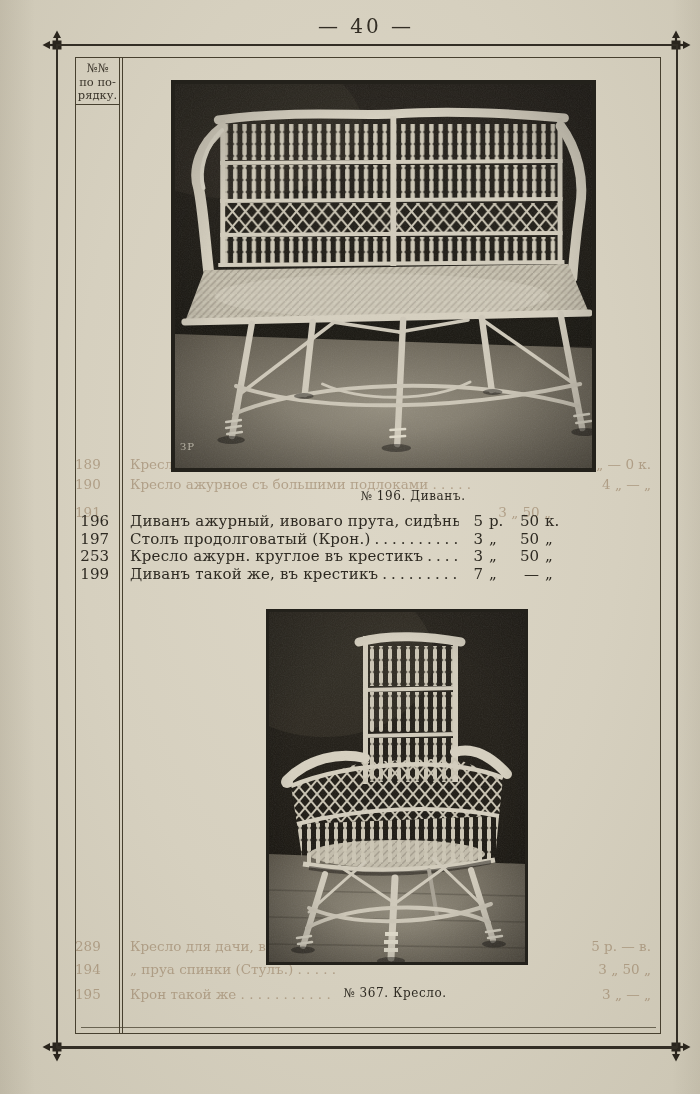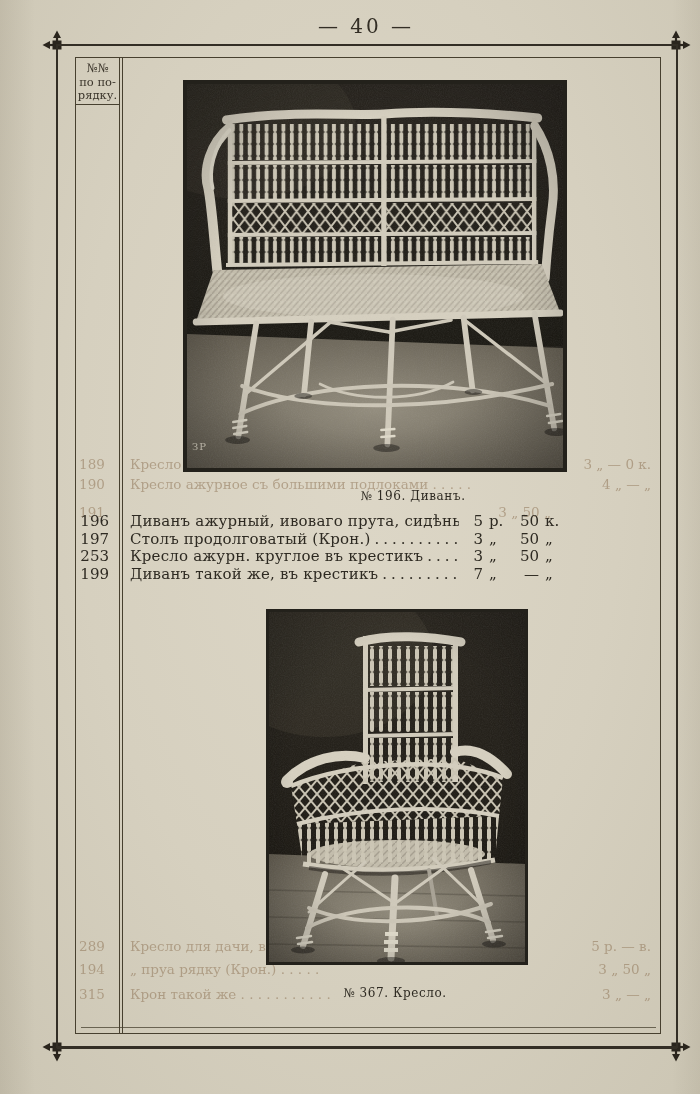--- a/index.html
+++ b/index.html
@@ -38,21 +38,21 @@
   .divider{
     position:absolute;left:119px;top:58px;width:4px;height:975px;
     border-left:1.3px solid #47402f;border-right:1.3px solid #47402f;
     box-sizing:border-box;
   }
   .photo{
     position:absolute;box-sizing:border-box;background:#23201a;
     z-index:3;
   }
   .photo svg{display:block;width:100%;height:100%;}
-  .photo1{left:183px;top:80px;width:384px;height:392px;border:4px solid #23211b;}
+  .photo1{left:171px;top:80px;width:425px;height:392px;border:4px solid #23211b;}
   .photo2{left:266px;top:609px;width:262px;height:356px;border:3px solid #23211b;}
   .watermark{
     position:absolute;left:5px;bottom:16px;font-size:10px;
     color:rgba(215,210,195,0.75);letter-spacing:1px;z-index:4;
   }
   .caption{
     position:absolute;left:129px;width:532px;text-align:center;
     font-size:12px;letter-spacing:0.6px;color:#2e2a22;z-index:4;
   }
   .cap1{top:489px;transform:translateX(18px);}
@@ -69,21 +69,21 @@
   .t-row .desc .leader{flex:1;overflow:hidden;white-space:nowrap;letter-spacing:4px;margin-left:4px;opacity:0.95;}
   .t-row .rub,.t-row .kop{text-align:right;}
   .t-row .runit,.t-row .kunit{text-align:left;padding-left:6px;}
   .bleed{
     position:absolute;left:75px;width:586px;height:18px;
     display:grid;grid-template-columns:37px 18px 1fr 100px;
     box-sizing:border-box;padding-right:10px;
     font-size:13.5px;z-index:1;white-space:nowrap;
     color:#8a6e4f;opacity:0.5;filter:blur(0.45px);
   }
-  .bleed .no{text-align:center;padding-right:3px;}
+  .bleed .no{text-align:left;padding-right:3px;}
   .bleed .desc{overflow:hidden;}
   .bleed .price{text-align:right;}
 </style>
 </head>
 <body>
 
 <div class="page">
 
   <svg class="cmark" style="left:42px;top:30px" width="30" height="30" viewBox="0 0 30 30">
       <g fill="#2a251d">
@@ -159,25 +159,25 @@
 
   <div class="bleed" style="top:938px">
     <span class="no">289</span>
       <span></span>
     <span class="desc">Кресло для дачи, высокий бокъ . . . .</span>
     <span class="price">5 р. — в.</span>
   </div>
   <div class="bleed" style="top:961px">
     <span class="no">194</span>
       <span></span>
-    <span class="desc">„  пруа рядку (Крон.) . . . . .</span>
+    <span class="desc">„  пруа спинки (Стулъ.) . . . . .</span>
     <span class="price">3 „ 50 „</span>
   </div>
   <div class="bleed" style="top:986px">
-    <span class="no">315</span>
+    <span class="no">195</span>
       <span></span>
     <span class="desc">Крон такой же . . . . . . . . . . .</span>
     <span class="price">3 „ — „</span>
   </div>
 
   <div class="photo photo1">
     <svg viewBox="0 0 424 384" preserveAspectRatio="none">
       <defs>
         <linearGradient id="wall1" x1="0" y1="0" x2="0" y2="1">
           <stop offset="0" stop-color="#2a2620"></stop>

